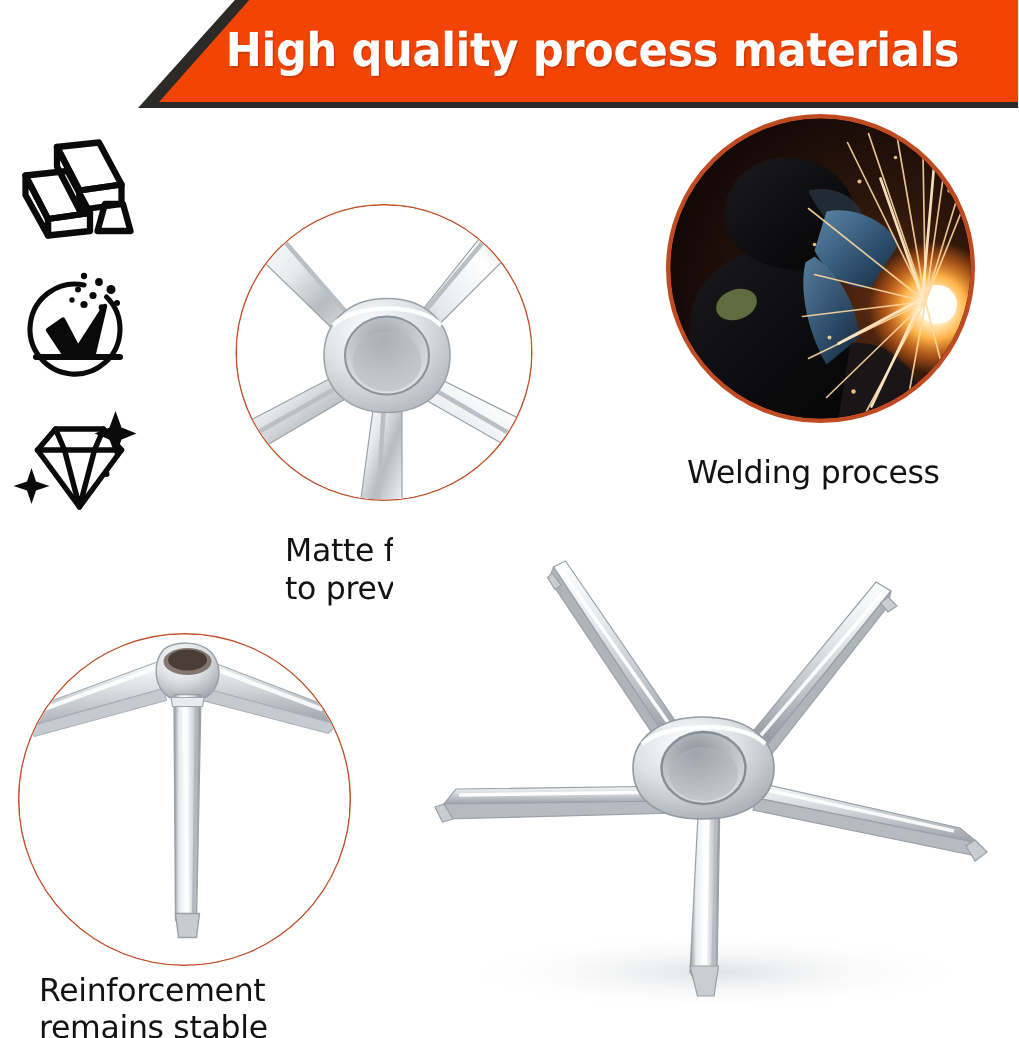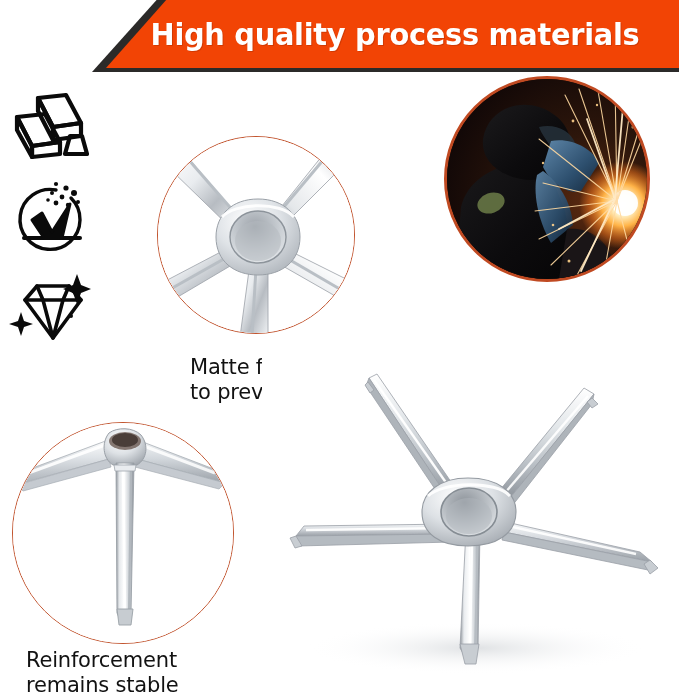--- a/index.html
+++ b/index.html
@@ -334,20 +334,21 @@
         <circle cx="126" cy="42" r="1.4"></circle>
           <circle cx="150" cy="26" r="1.2"></circle>
         <circle cx="186" cy="48" r="1.5"></circle>
           <circle cx="106" cy="146" r="1.3"></circle>
         <circle cx="122" cy="182" r="1.5"></circle>
           <circle cx="96" cy="84" r="1.2"></circle>
       </g>
     </svg>
   </div>
 
+  <div class="caption cap-weld">Welding process</div>
 
   <div class="circle circle-reinforce">
     <svg class="detail-svg" viewBox="0 0 220 220" preserveAspectRatio="xMidYMid slice">
       <defs>
         <linearGradient id="rArmL" x1="0" y1="0" x2="0" y2="1">
           <stop offset="0%" stop-color="#ffffff"></stop>
           <stop offset="40%" stop-color="#dfe3e7"></stop>
           <stop offset="100%" stop-color="#a9afb6"></stop>
         </linearGradient>
         <linearGradient id="rArmR" x1="0" y1="0" x2="0" y2="1">

